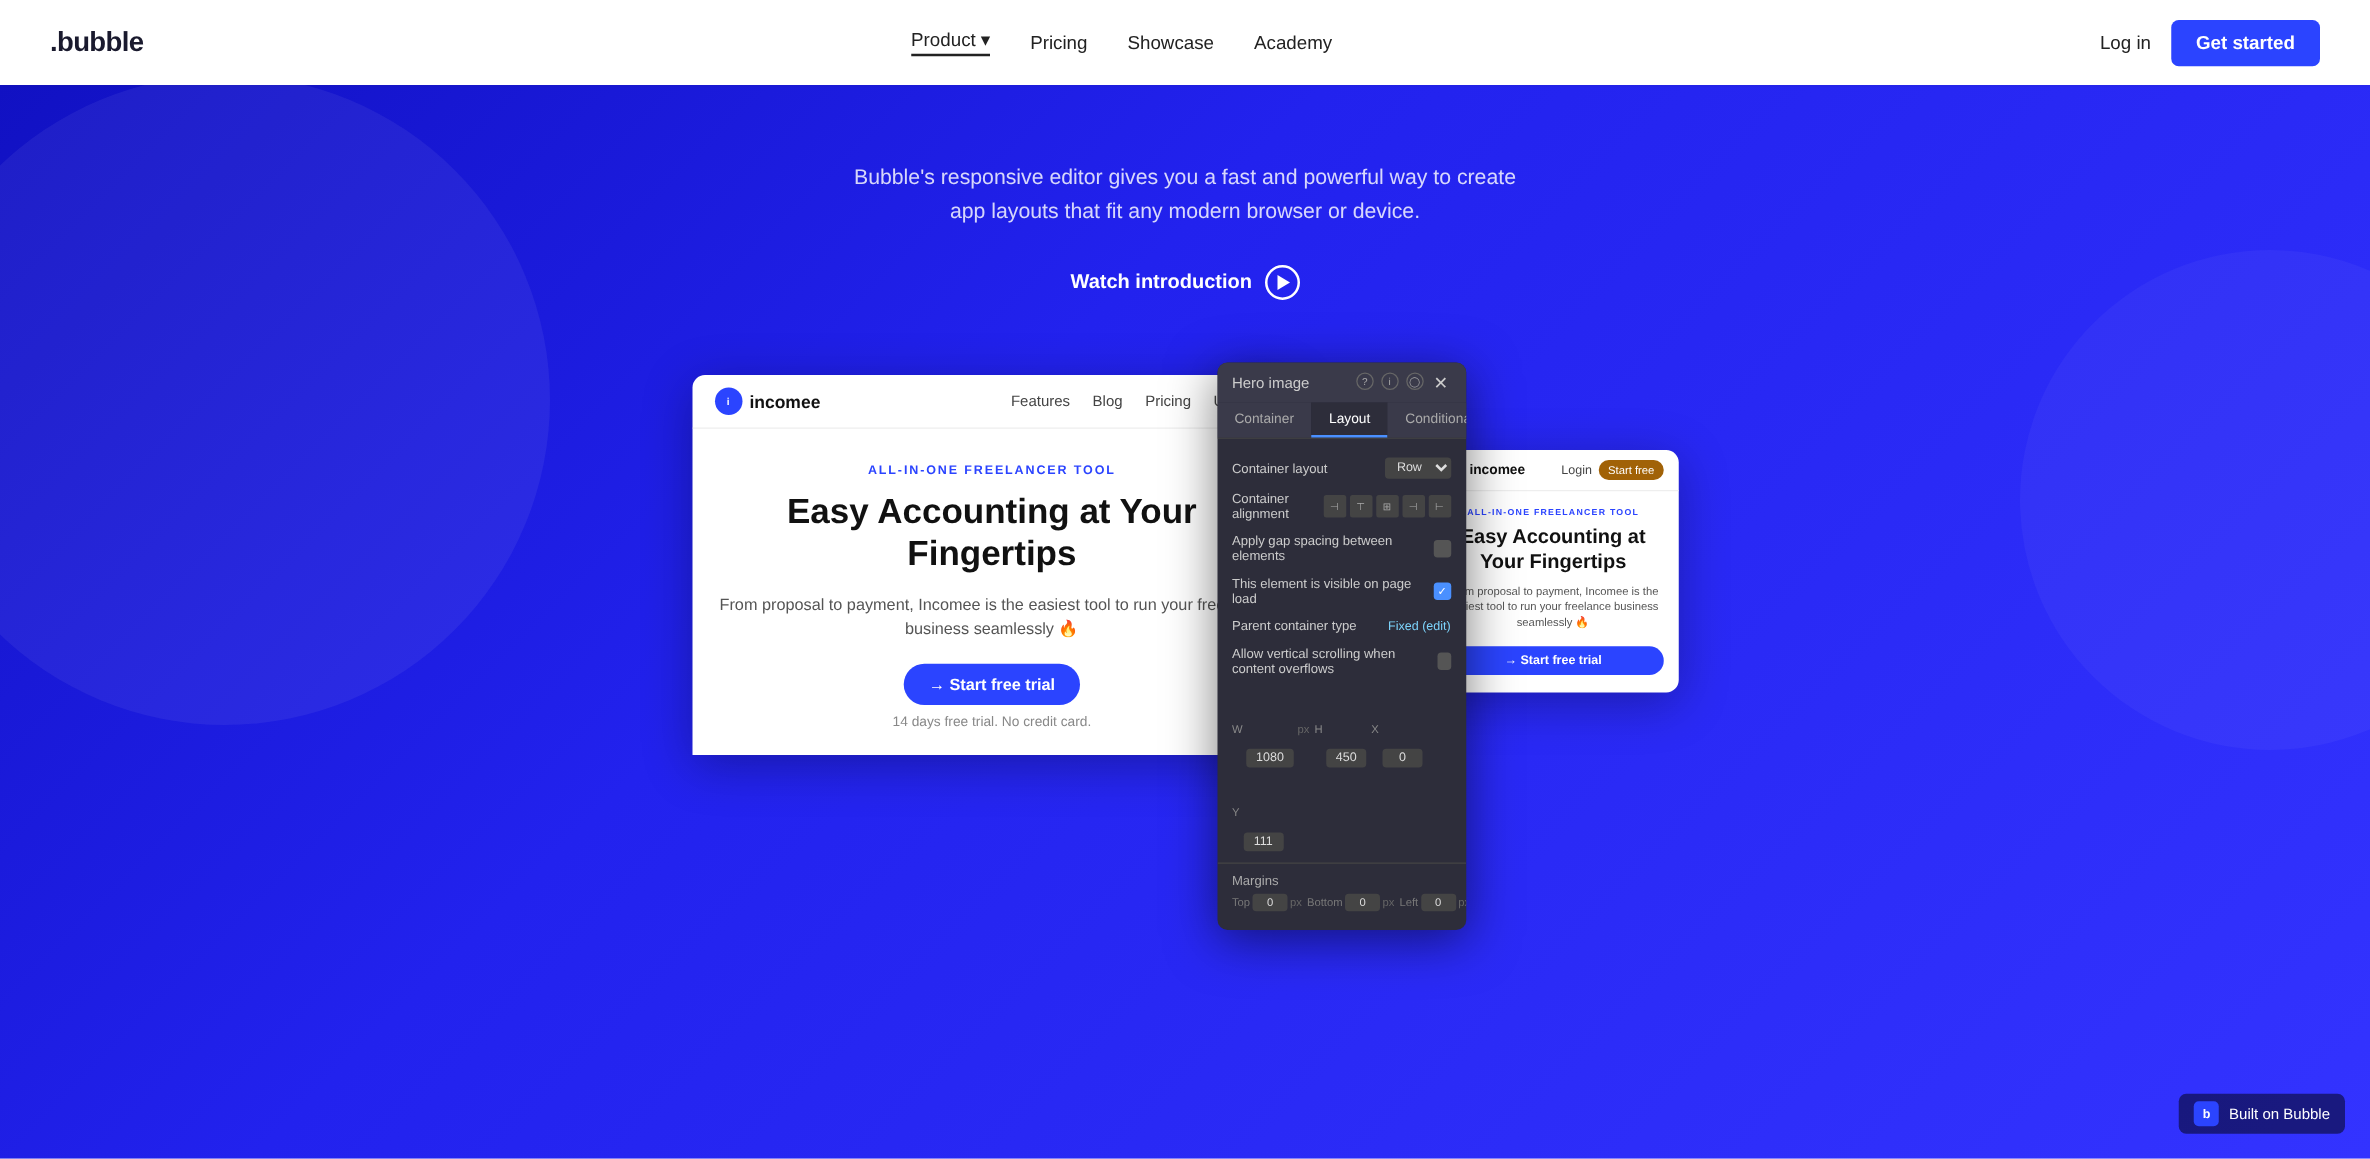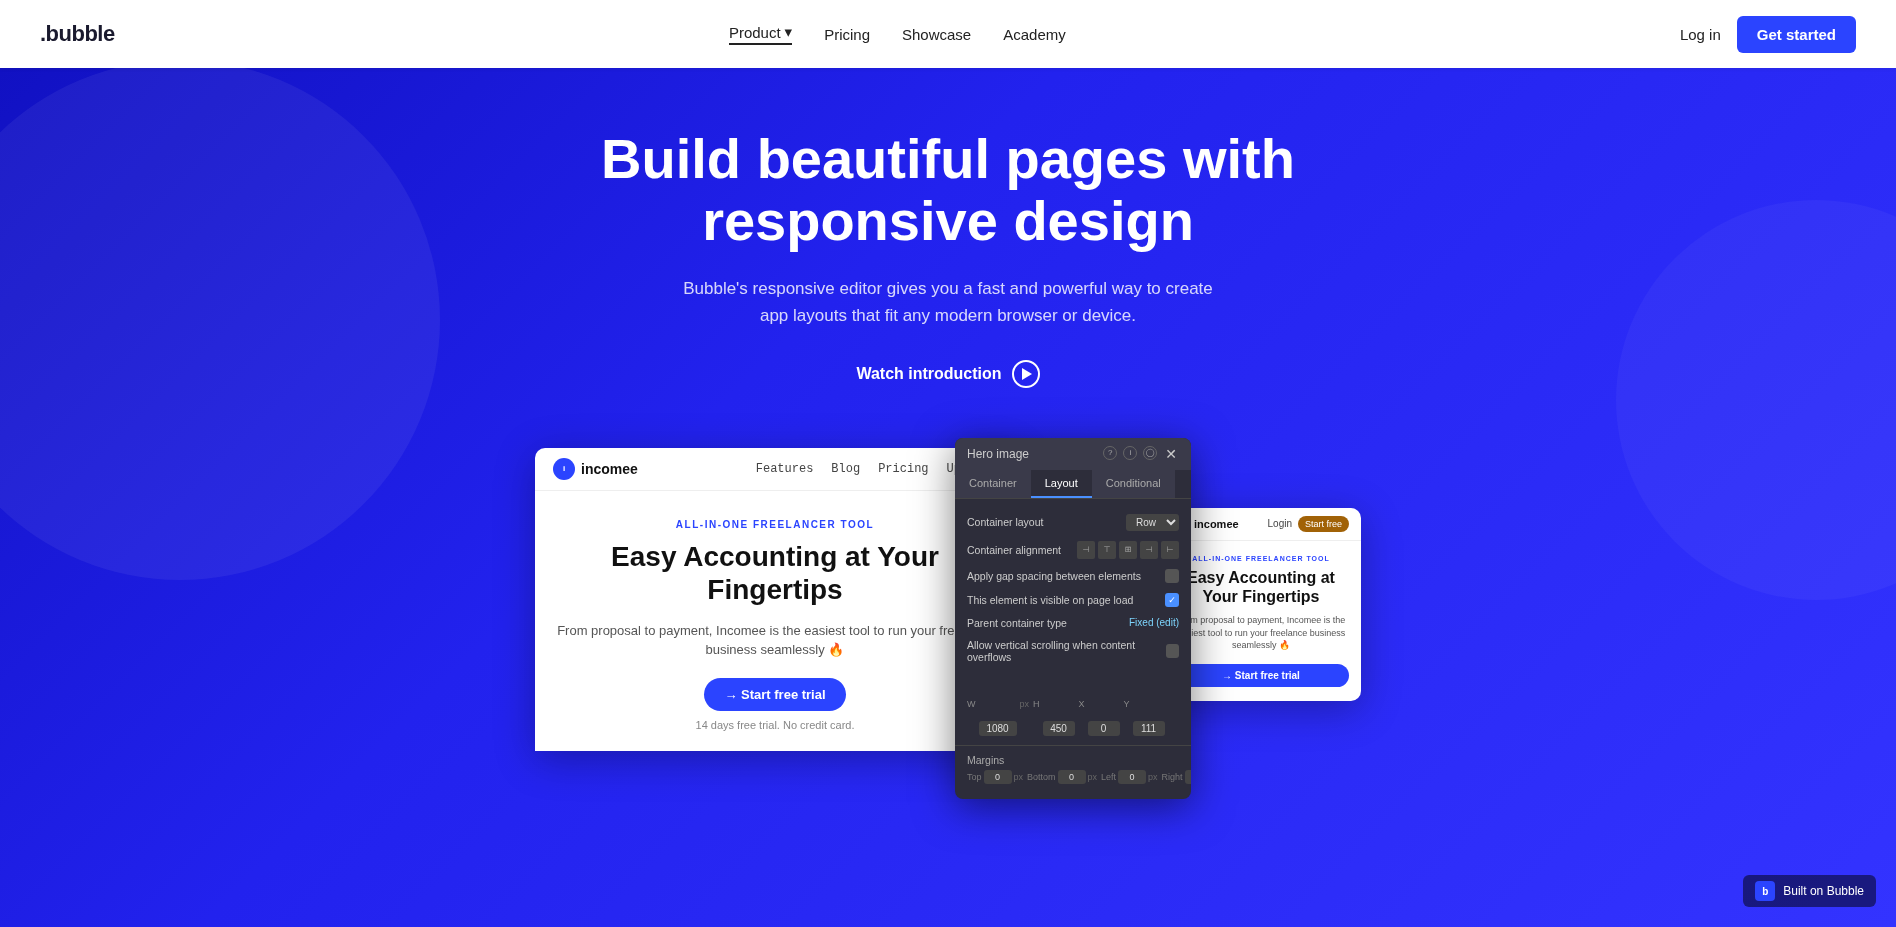--- a/index.html
+++ b/index.html
@@ -114,37 +114,37 @@
       margin-top: 0;
     }
 
     .incomee-nav {
       display: flex; align-items: center; justify-content: space-between;
       padding: 10px 18px; border-bottom: 1px solid #eee;
     }
     .incomee-logo { display: flex; align-items: center; gap: 6px; font-size: 14px; font-weight: 700; color: #111; }
     .incomee-logo-icon { width: 22px; height: 22px; border-radius: 50%; background: #2b44ff; display: flex; align-items: center; justify-content: center; }
     .incomee-logo-icon span { color: #fff; font-size: 8px; font-weight: 700; }
-    .incomee-nav-links { display: flex; gap: 18px; font-family: Liberation Mono, monospace; }
+    .incomee-nav-links { display: flex; gap: 18px; }
     .incomee-nav-link { font-size: 12px; color: #444; }
 
     .incomee-body { padding: 28px 20px 20px; text-align: center; }
     .incomee-label { font-size: 10px; font-weight: 700; letter-spacing: 1.5px; color: #2b44ff; text-transform: uppercase; margin-bottom: 10px; }
     .incomee-title { font-size: 28px; font-weight: 800; color: #111; line-height: 1.2; margin-bottom: 14px; }
     .incomee-desc { font-size: 13px; color: #555; line-height: 1.5; margin-bottom: 18px; }
     .incomee-btn {
       display: inline-flex; align-items: center; gap: 6px;
       background: #2b44ff; color: #fff; border: none;
       padding: 9px 20px; border-radius: 20px; font-size: 13px; font-weight: 600; cursor: pointer;
     }
     .incomee-trial-text { font-size: 11px; color: #888; margin-top: 8px; }
 
     
     .screenshot-middle {
-      width: 236px;
+      width: 199px;
       background: #2d2d3a;
       border-radius: 8px;
       box-shadow: 0 8px 40px rgba(0,0,0,0.5);
       overflow: hidden;
       flex-shrink: 0;
       z-index: 5;
       margin-top: -10px;
     }
     .editor-titlebar {
       display: flex; align-items: center; justify-content: space-between;
@@ -278,21 +278,20 @@
     <span class="nav-login">Log in</span>
     <button class="nav-cta">Get started</button>
   </div>
 </nav>
 
 <section class="hero">
   <div class="circle-left"></div>
   <div class="circle-right"></div>
 
   <div class="hero-content">
-    <h1 class="hero-title">Build beautiful pages with responsive design</h1>
     <p class="hero-sub">Bubble's responsive editor gives you a fast and powerful way to create app layouts that fit any modern browser or device.</p>
     <div class="hero-watch">
       <span>Watch introduction</span>
       <div class="hero-watch-circle">
         <div class="hero-watch-play"></div>
       </div>
     </div>
   </div>
 
   <div class="screenshots">

